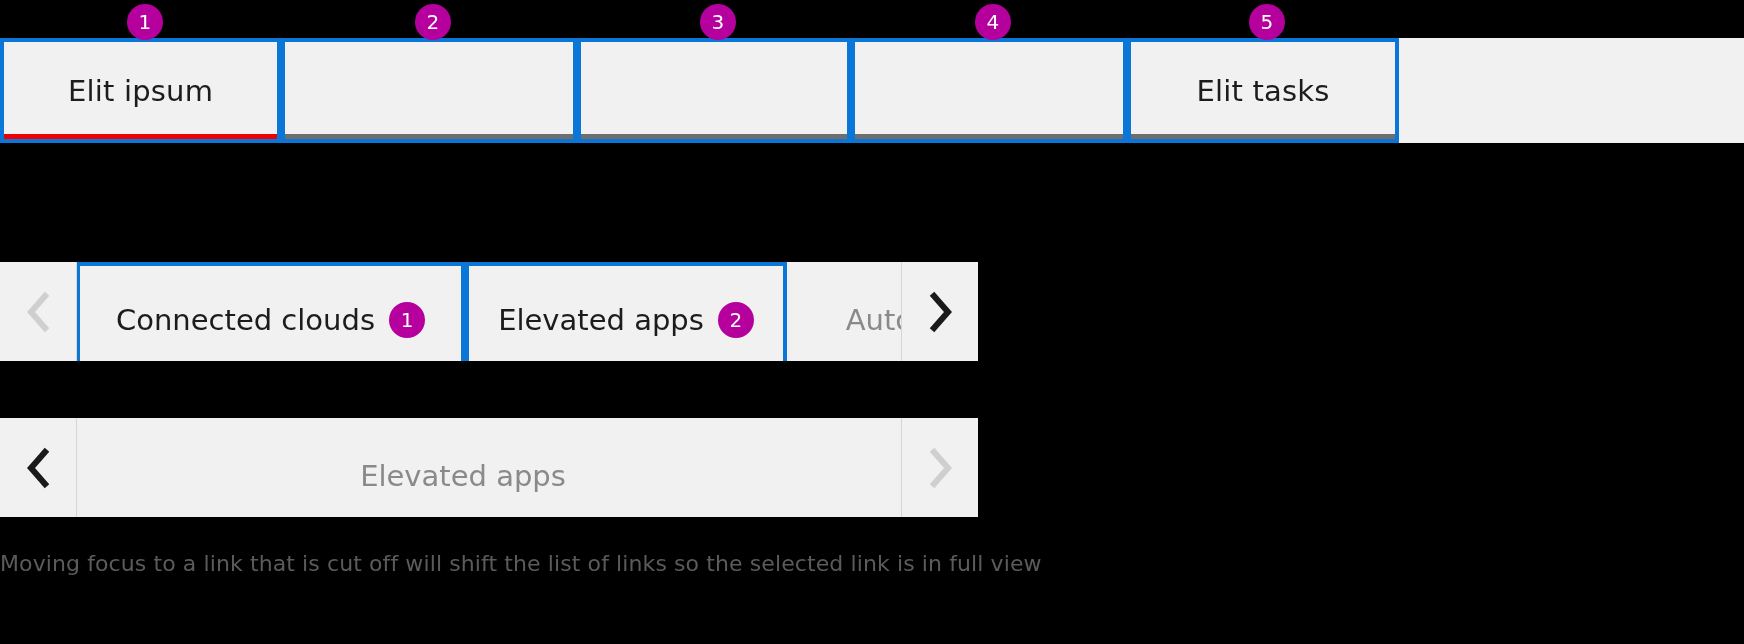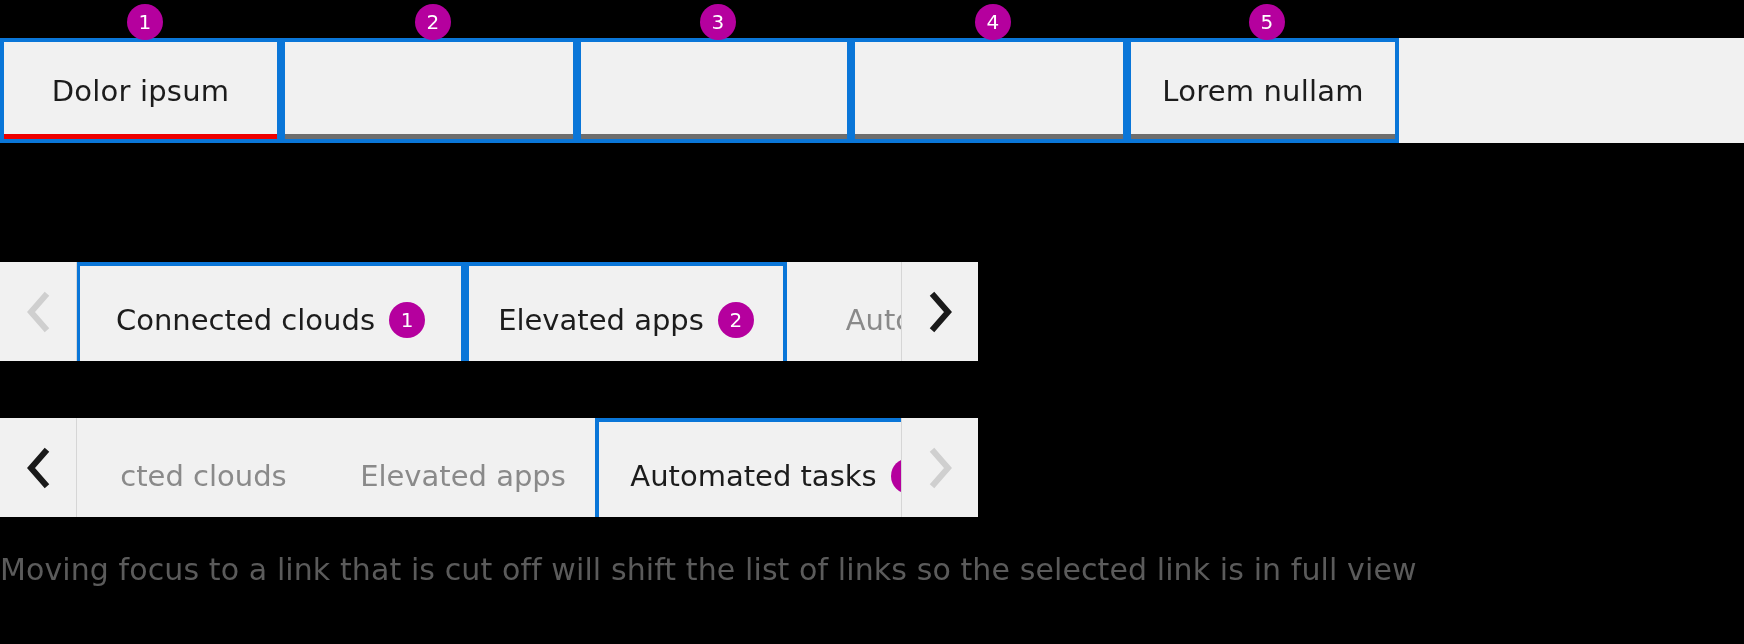--- a/index.html
+++ b/index.html
@@ -164,56 +164,56 @@
     line-height: 1;
     flex: 0 0 auto;
   }
 
   
   #caption {
     position: absolute;
     left: 0;
     top: 550px;
     width: 1744px;
-    font-size: 30px;
+    font-size: 22px;
     color: #5b5b5b;
     letter-spacing: 0.1px;
     line-height: 1.3;
   }
 </style>
 </head>
 <body>
 
 <div id="row1-wrap">
   <div id="row1-strip"></div>
   <div id="row1-tabs">
 
     <div class="r1-tab sel" style="width: 281px;">
-      <span>Dolor ipsum</span>
+      <span>Elit ipsum</span>
       <span class="r1-underline"></span>
       <span class="r1-badge" style="left: 123px;">1</span>
     </div>
 
     <div class="r1-tab" style="width: 296px;">
       <span class="r1-underline"></span>
       <span class="r1-badge" style="left: 130px;">2</span>
     </div>
 
     <div class="r1-tab" style="width: 274px;">
       <span class="r1-underline"></span>
       <span class="r1-badge" style="left: 119px;">3</span>
     </div>
 
     <div class="r1-tab" style="width: 276px;">
       <span class="r1-underline"></span>
       <span class="r1-badge" style="left: 120px;">4</span>
     </div>
 
     <div class="r1-tab" style="width: 272px;">
-      <span>Lorem nullam</span>
+      <span>Elit tasks</span>
       <span class="r1-underline"></span>
       <span class="r1-badge" style="left: 118px;">5</span>
     </div>
 
   </div>
 </div>
 
 <div id="row2" class="scroller">
 
   <div class="chev left disabled">
@@ -257,34 +257,28 @@
   <div class="chev left enabled">
     <span>
       <svg width="28" height="42" viewBox="0 0 28 42" fill="none">
         <polyline points="21,5 7,21 21,37" stroke-width="6" stroke-linecap="square" stroke-linejoin="miter" fill="none"></polyline>
       </svg>
     </span>
   </div>
 
   <div class="s-track">
     <div class="s-tab" style="width:255px">
-      <span>cted clouds</span>
       <span class="s-underline"></span>
     </div>
 
     <div class="s-tab" style="width:264px">
       <span>Elevated apps</span>
       <span class="s-underline"></span>
     </div>
 
-    <div class="s-tab focused sel" style="width:367px">
-      <span>Automated tasks</span>
-      <span class="s-badge">3</span>
-      <span class="s-underline"></span>
-    </div>
   </div>
 
   <div class="chev right disabled">
     <span>
       <svg width="28" height="42" viewBox="0 0 28 42" fill="none">
         <polyline points="8,5 22,21 8,37" stroke-width="6" stroke-linecap="square" stroke-linejoin="miter" fill="none"></polyline>
       </svg>
     </span>
   </div>
 </div>

